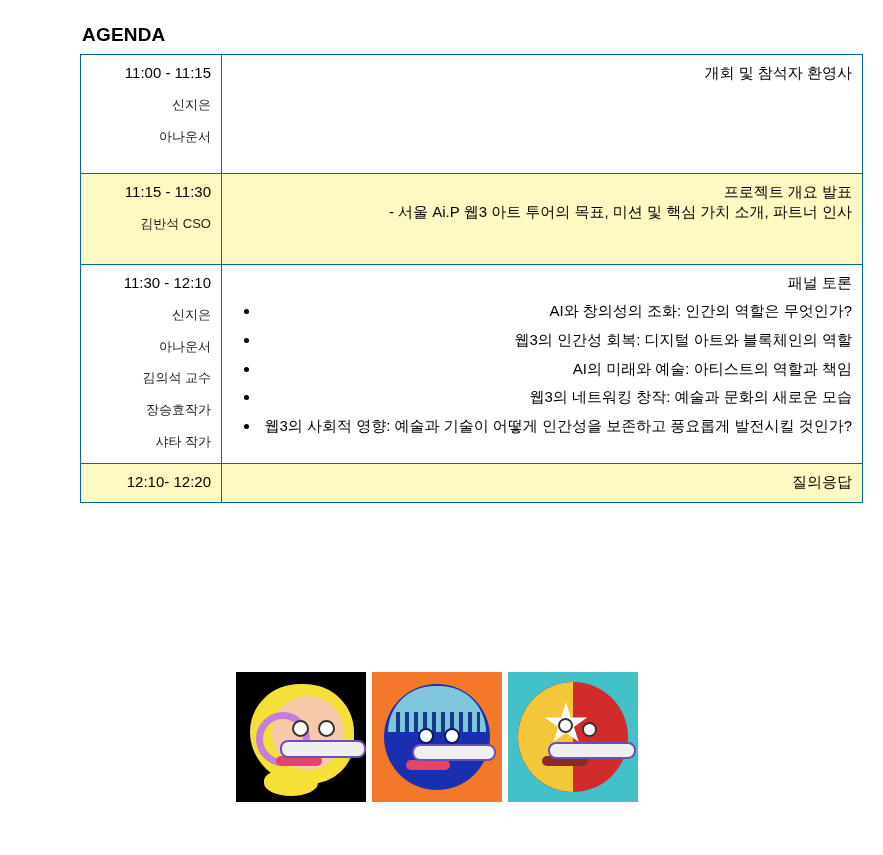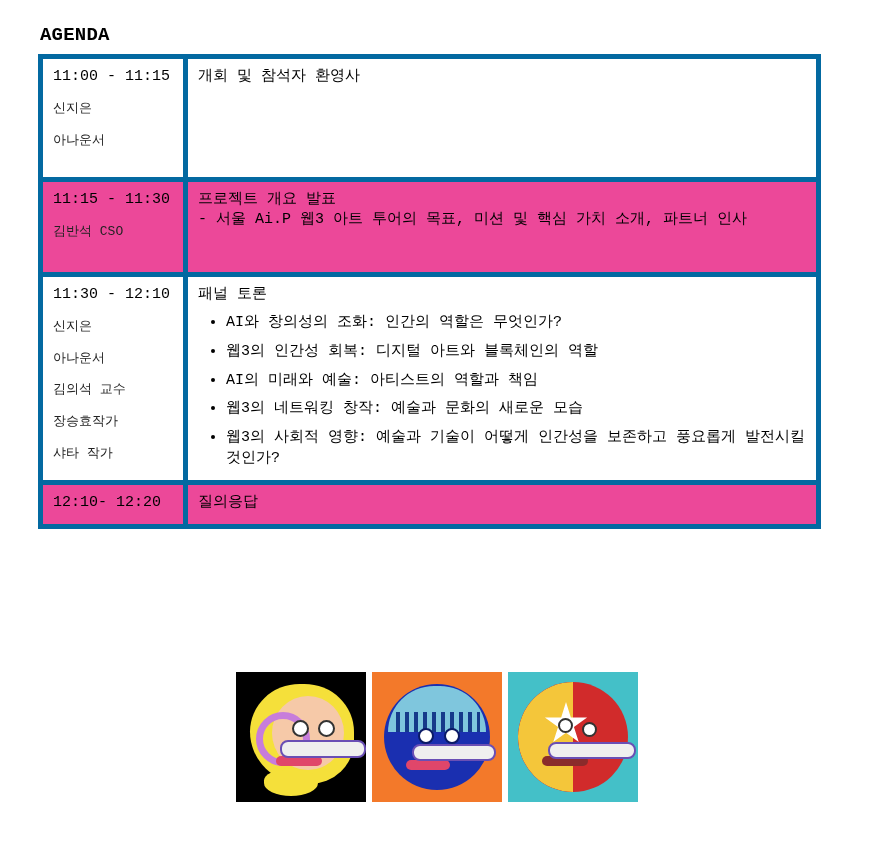--- a/index.html
+++ b/index.html
@@ -12,38 +12,38 @@
     height: 855px;
     font-family: "Liberation Sans", sans-serif;
     color: #000000;
     overflow: hidden;
   }
   .page {
     position: relative;
     width: 883px;
     height: 855px;
     box-sizing: border-box;
-    padding: 24px 50px 0 38px;
-    font-family: Liberation Mono, monospace;
+    padding: 24px 50px 0 80px;
   }
   .agenda-title {
     font-size: 19px;
     font-weight: bold;
     letter-spacing: 0.2px;
     margin: 0 0 8px 2px;
   }
   table.agenda {
     border-collapse: collapse;
     width: 783px;
     table-layout: fixed;
   }
   table.agenda td {
-    border: 5px solid #0369a1;
+    border: 1px solid #0369a1;
     vertical-align: top;
     padding: 8px 10px 10px 10px;
+    text-align: right;
   }
   td.time-cell {
     width: 120px;
   }
   .time-main {
     font-size: 15px;
     line-height: 1.28;
     color: #000;
   }
   .time-sub {
@@ -53,21 +53,21 @@
     margin-top: 15px;
   }
   .desc {
     font-size: 15px;
     line-height: 1.35;
   }
   .desc .line {
     display: block;
   }
   .row-alt td {
-    background: #ec4899;
+    background: #fef9c3;
   }
   ul.panel-list {
     margin: 2px 0 0 0;
     padding-left: 28px;
   }
   ul.panel-list li {
     font-size: 15px;
     line-height: 1.38;
     margin: 8px 0 1px 0;
   }

